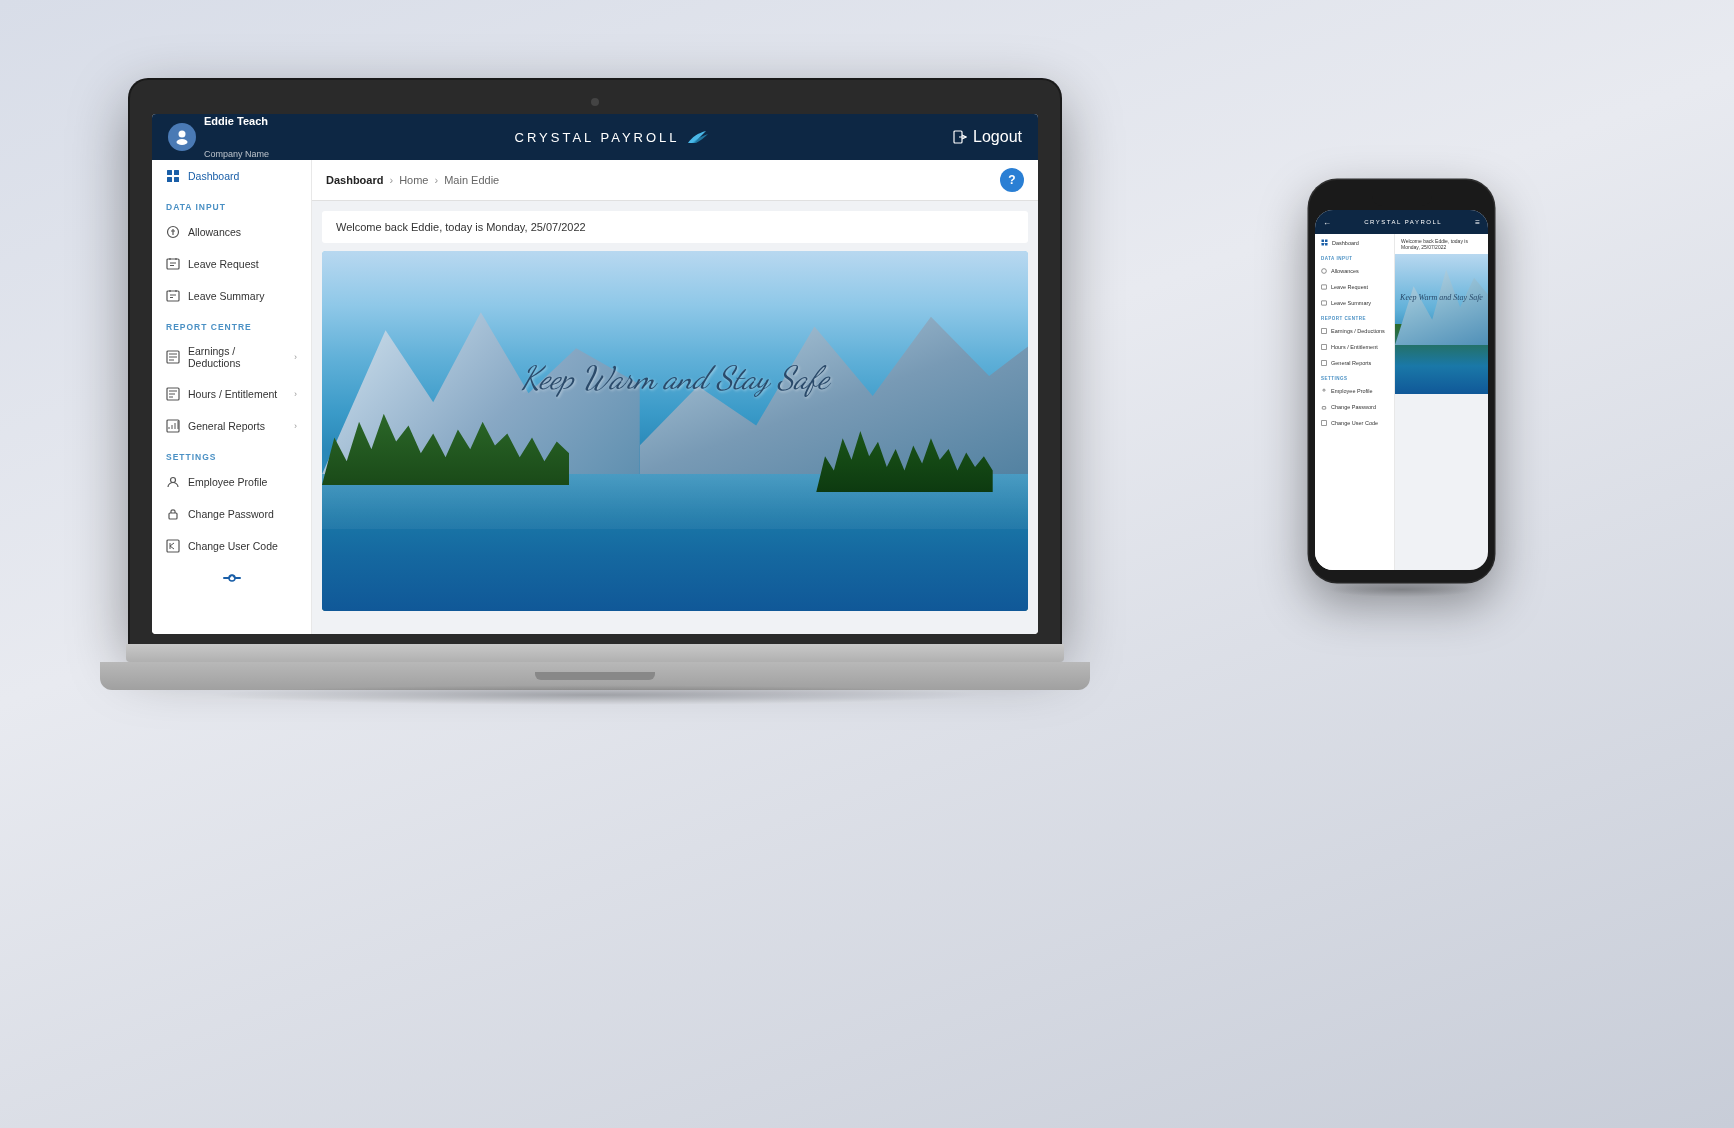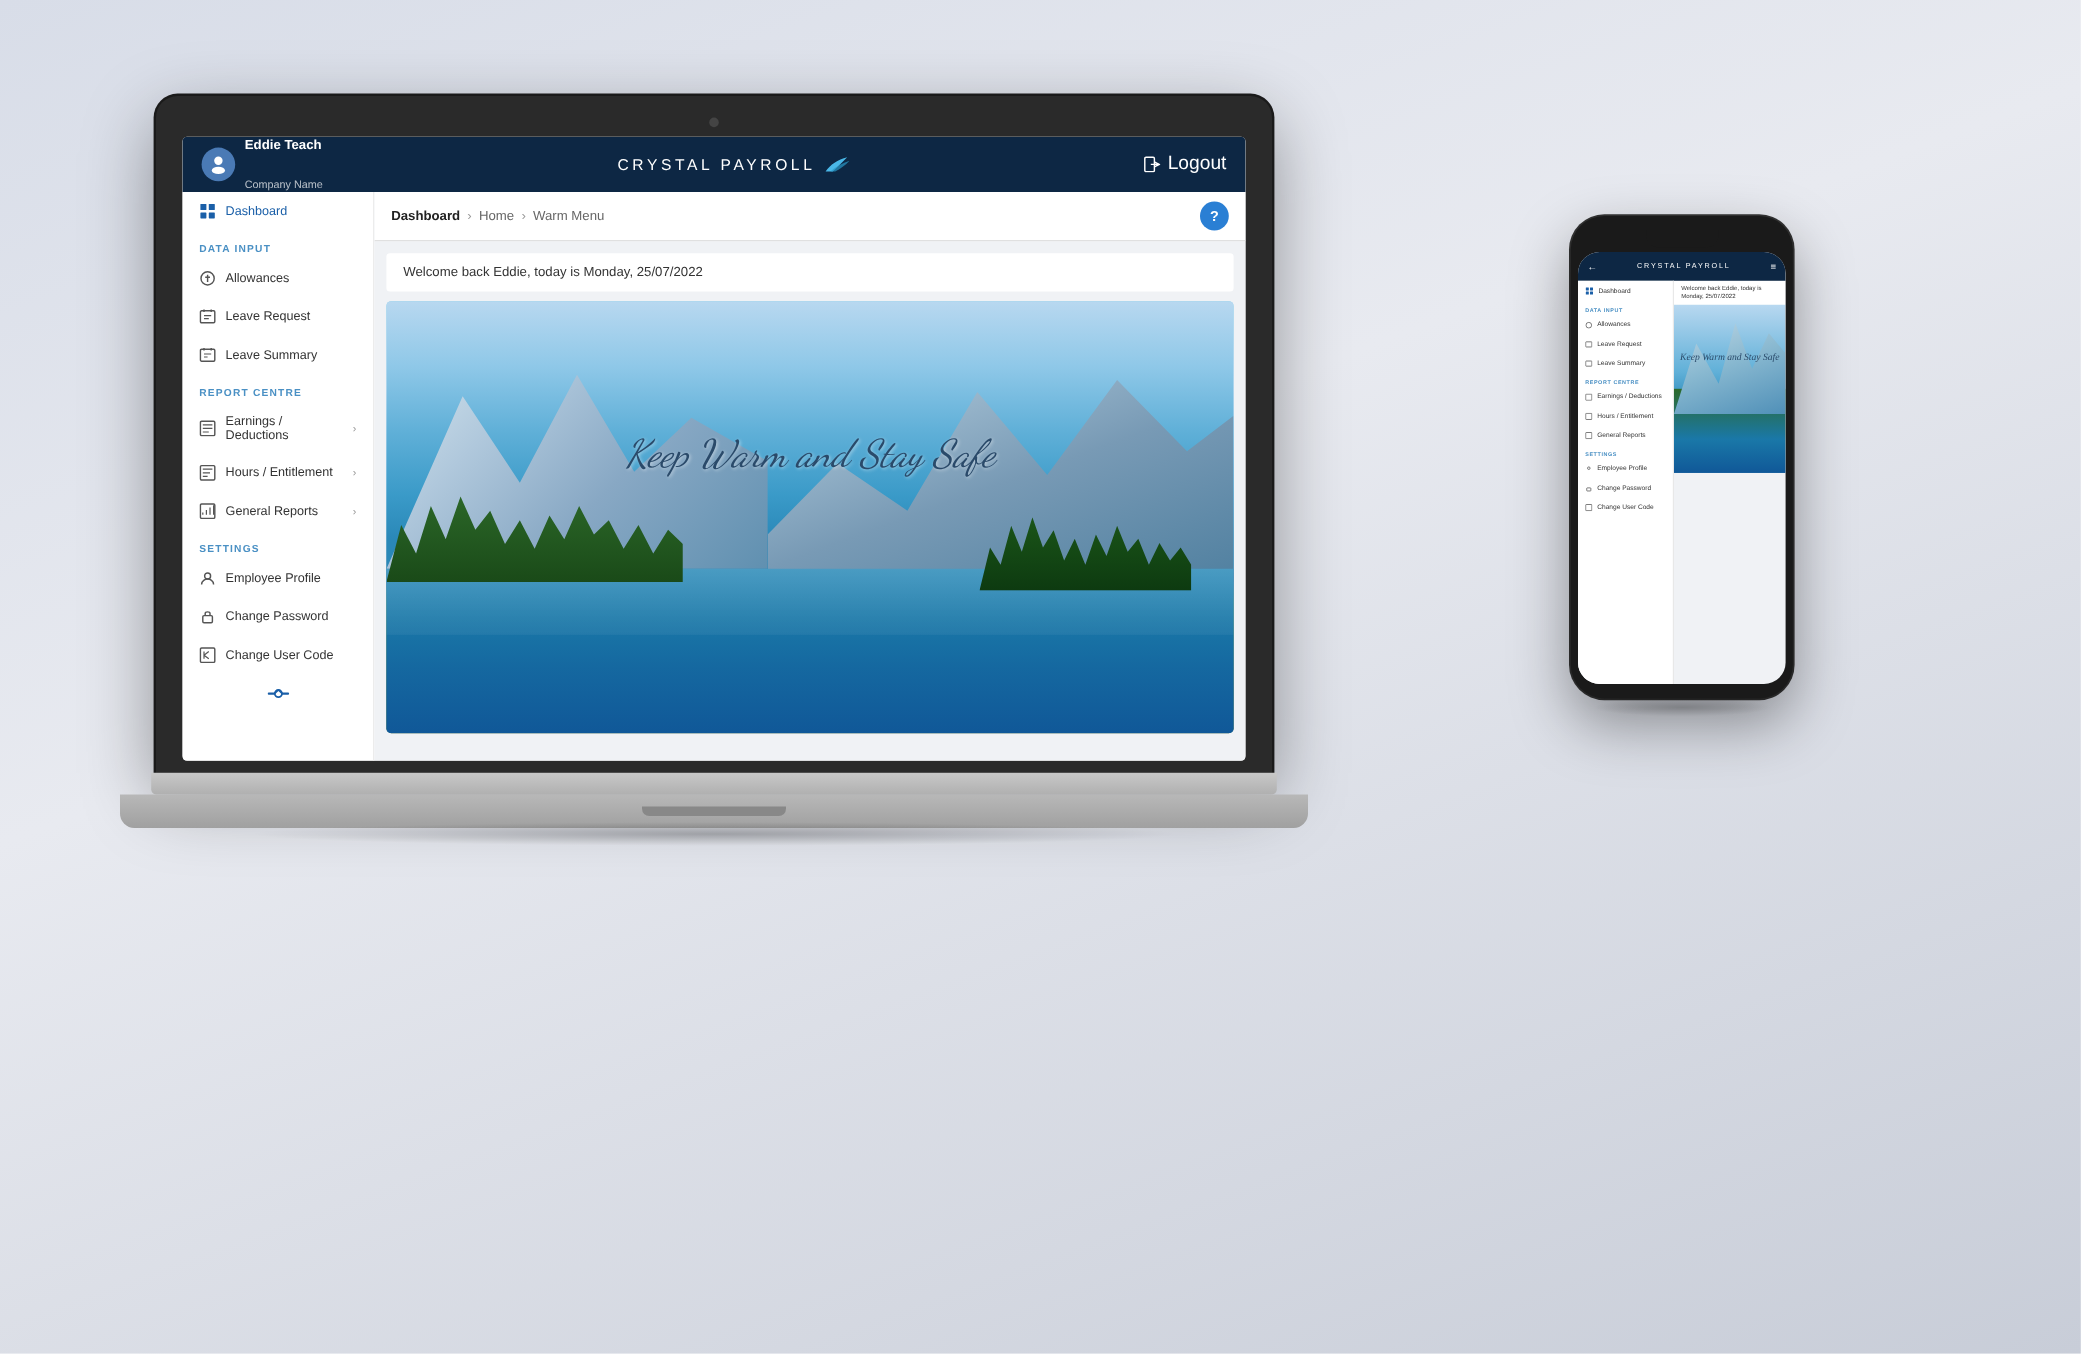--- a/index.html
+++ b/index.html
@@ -655,21 +655,21 @@
           </div>
 
           <div class="main-content">
 
             <div class="breadcrumb-bar">
               <div class="breadcrumb">
                 <span class="breadcrumb-current">Dashboard</span>
                 <span class="breadcrumb-sep">›</span>
                 <span class="breadcrumb-link">Home</span>
                 <span class="breadcrumb-sep">›</span>
-                <span class="breadcrumb-link">Warm Menu</span>
+                <span class="breadcrumb-link">Main Eddie</span>
               </div>
               <div class="help-btn">?</div>
             </div>
 
             <div class="dashboard-content">
               <div class="welcome-banner">
                 <span>Welcome back Eddie, today is Monday, 25/07/2022</span>
               </div>
 
               <div class="hero-image">

